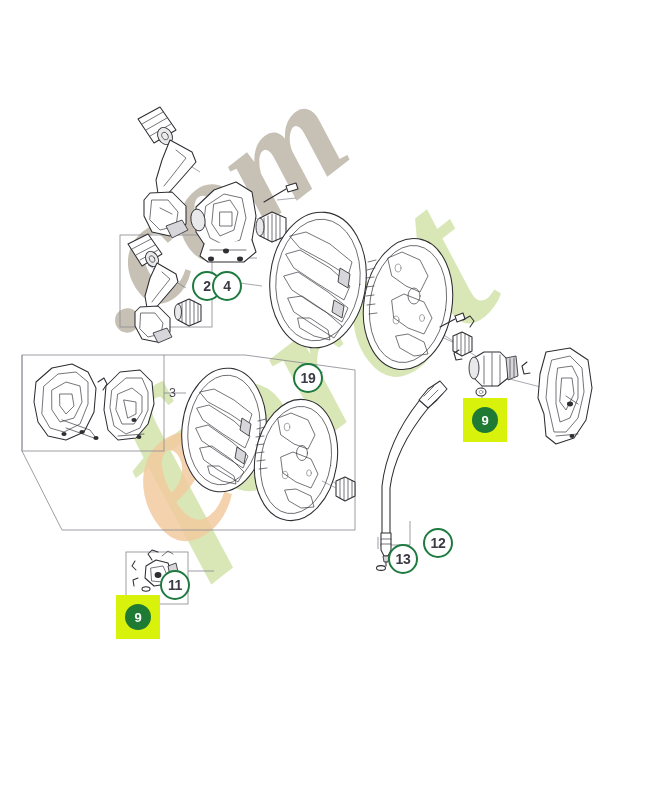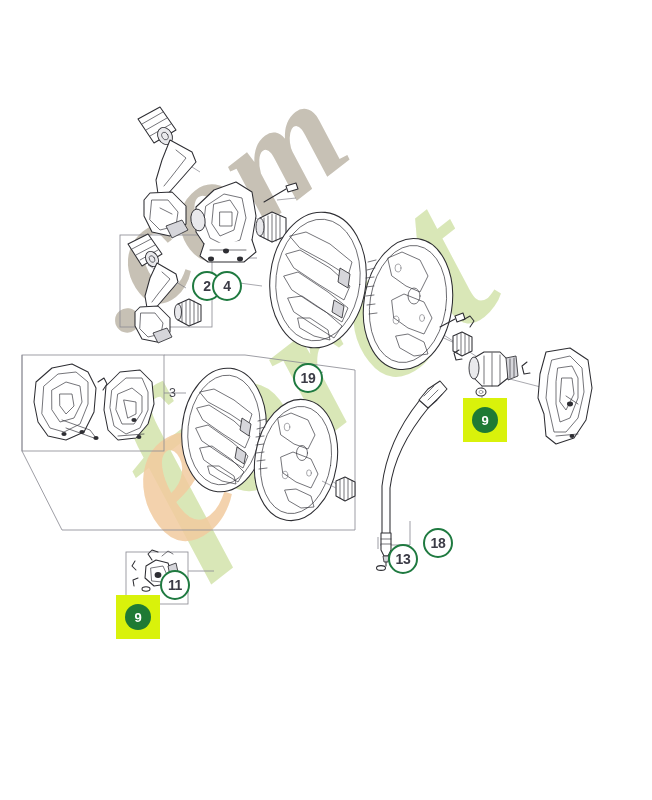--- a/index.html
+++ b/index.html
@@ -369,21 +369,21 @@
 
   </svg>
 
   <div id="callout-layer">
 
     <div class="plain-label" style="left:169px; top:386px;">3</div>
 
     <div class="callout" style="left:192px; top:271px;">2</div>
     <div class="callout" style="left:212px; top:271px;">4</div>
     <div class="callout" style="left:293px; top:363px;">19</div>
-    <div class="callout" style="left:423px; top:528px;">18</div>
+    <div class="callout" style="left:423px; top:528px;">12</div>
     <div class="callout" style="left:388px; top:544px;text-align:right;">13</div>
     <div class="callout" style="left:160px; top:570px;">11</div>
 
     <div class="hl-box" style="left:463px; top:398px; width:44px; height:44px;">
       <div class="callout hl-badge">9</div>
     </div>
 
     <div class="hl-box" style="left:116px; top:595px; width:44px; height:44px;">
       <div class="callout hl-badge">9</div>
     </div>

